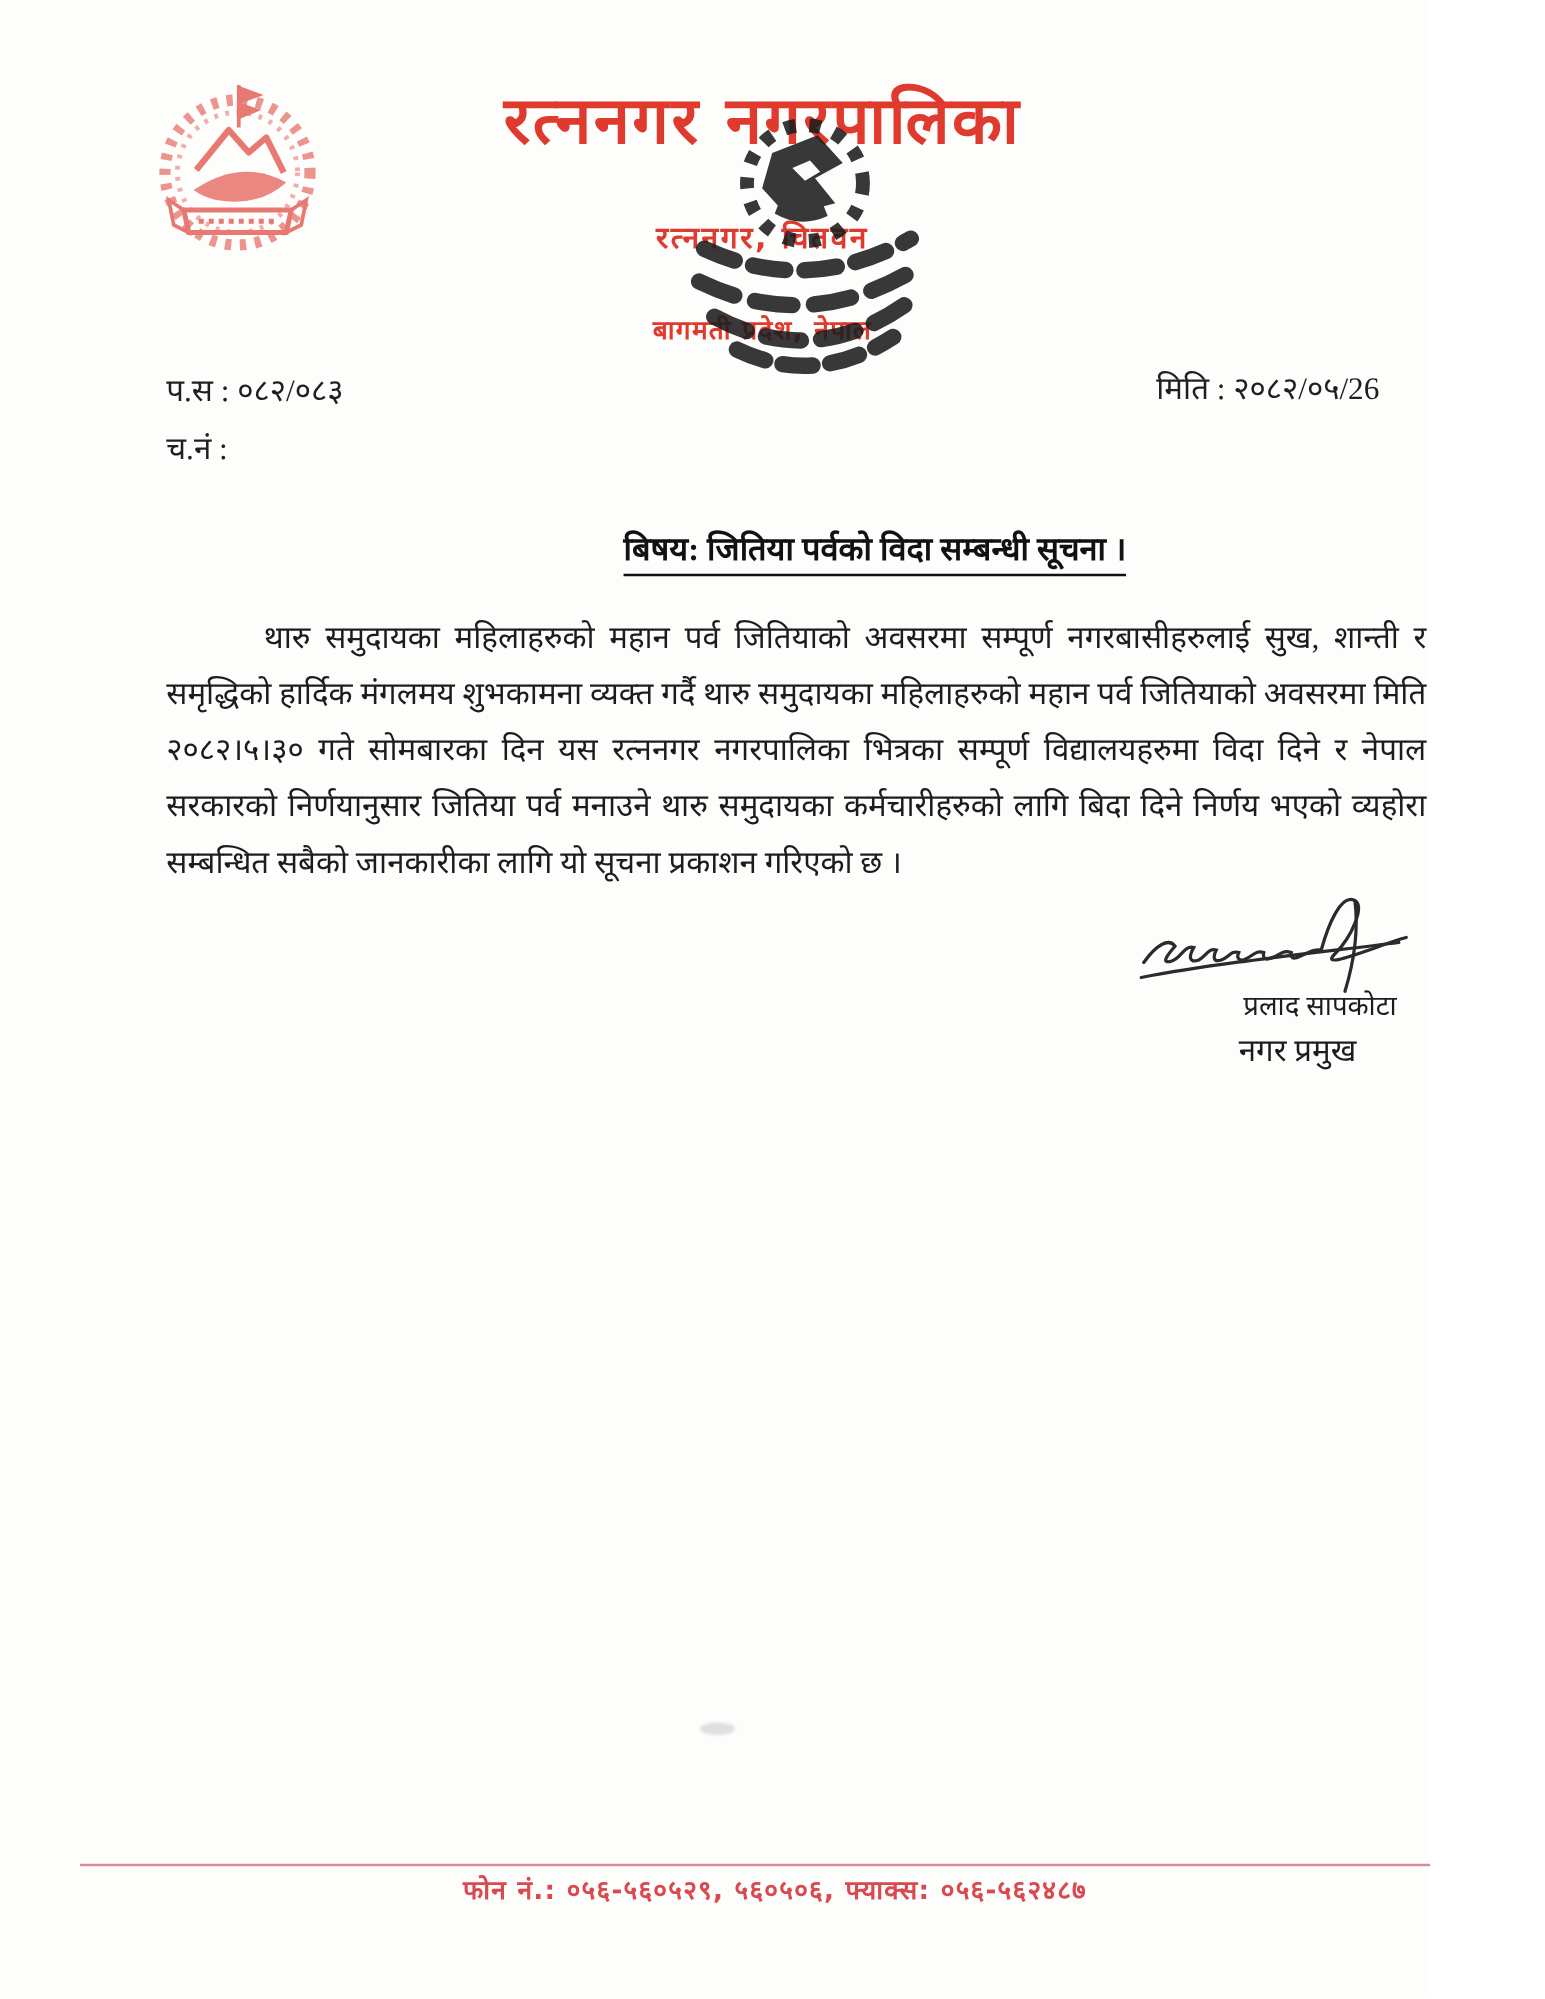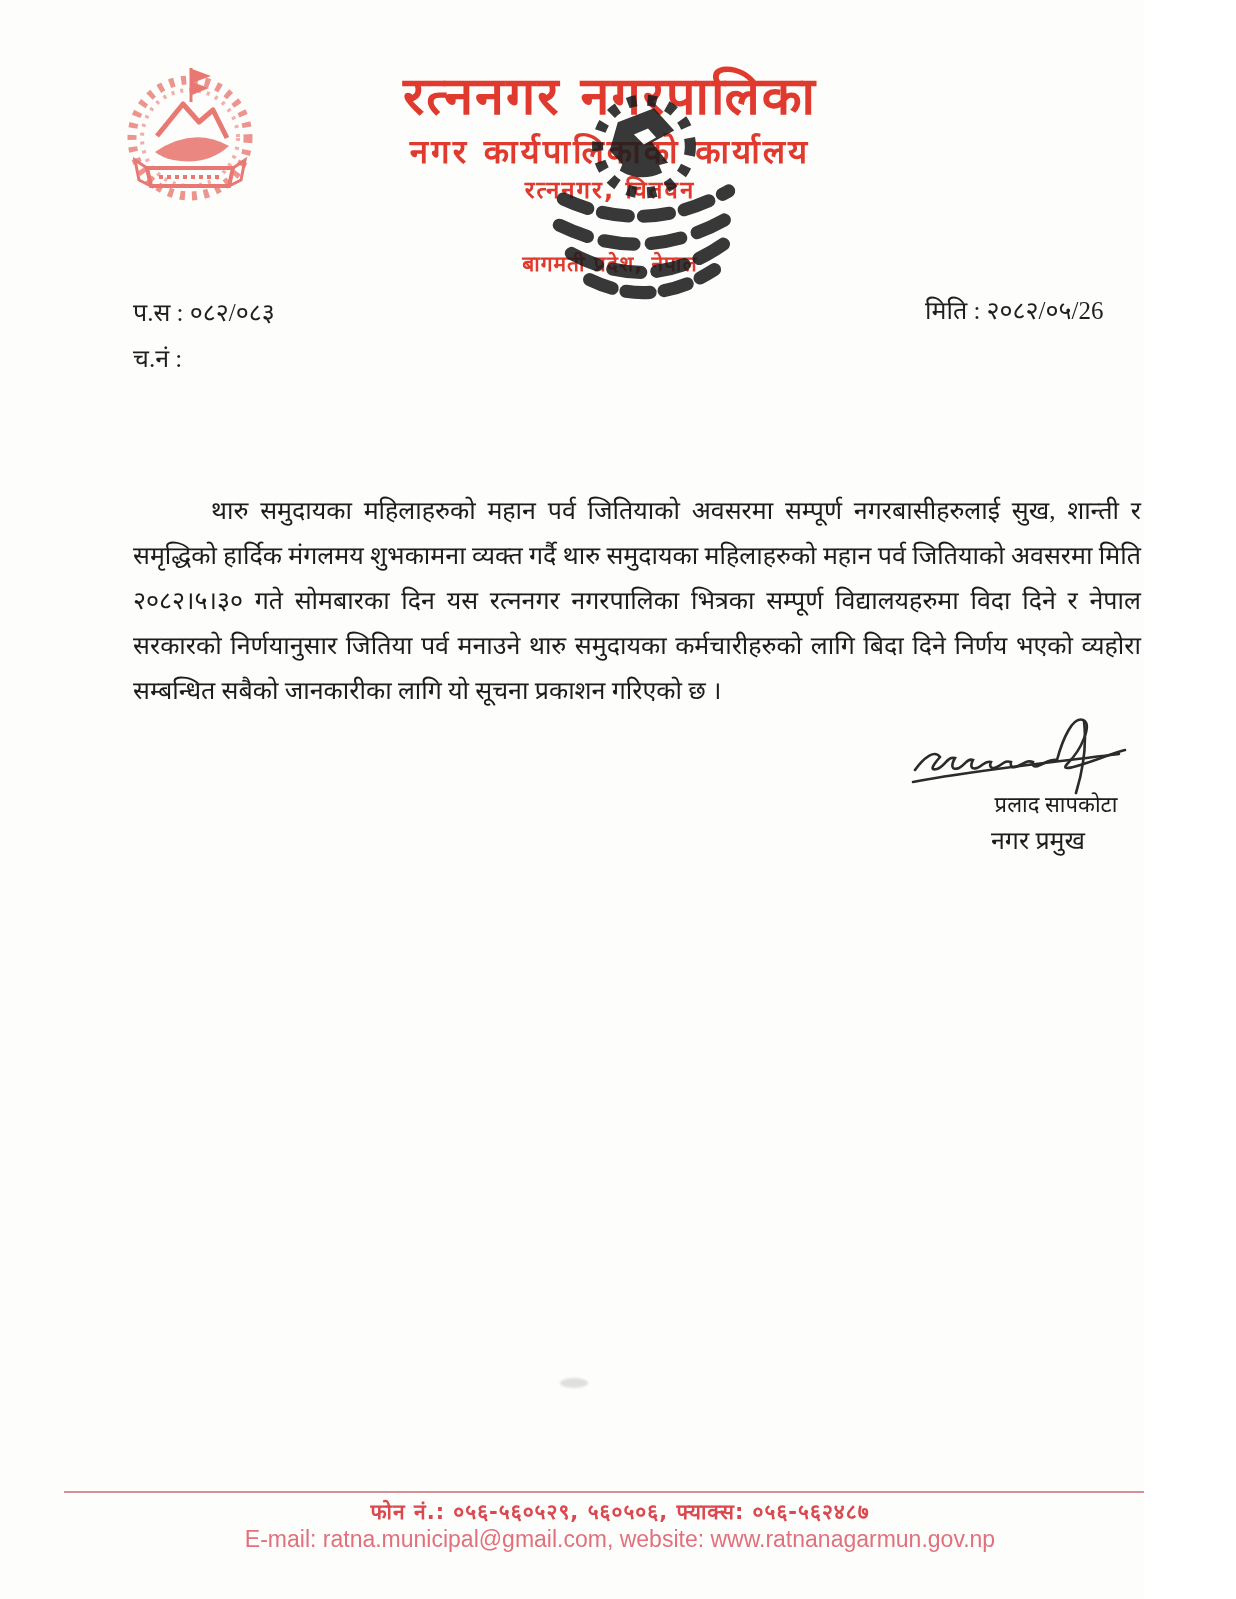--- a/index.html
+++ b/index.html
@@ -68,21 +68,20 @@
 
       <path d="M40,96 Q78,70 114,90 Q92,110 58,104 Q46,101 40,96 Z" fill="#e4635a" stroke="none" opacity="0.9"></path>
 
       <path d="M32,112 L118,112 L114,130 L36,130 Z" stroke-width="4"></path>
       <path d="M32,112 L20,104 L24,124 L36,130 Z M118,112 L130,104 L126,124 L114,130 Z" stroke-width="3"></path>
       <line x1="44" y1="121" x2="106" y2="121" stroke-width="4" stroke-dasharray="4 4"></line>
     </g>
   </svg>
 
   <div class="hdr-line hdr-org">रत्ननगर नगरपालिका</div>
-  <div class="hdr-line hdr-office">नगर कार्यपालिकाको कार्यालय</div>
   <div class="hdr-line hdr-address">रत्ननगर, चितवन</div>
   <div class="hdr-line hdr-province">बागमती प्रदेश, नेपाल</div>
 
   <svg class="stamp" viewBox="0 0 240 220" aria-hidden="true">
     <g fill="#1d1d1d" stroke="#1d1d1d">
       <circle cx="118" cy="56" r="46" fill="none" stroke-width="11" stroke-dasharray="9 11"></circle>
       <path d="M92,32 L128,18 L148,40 L126,52 L142,72 L104,82 L84,60 Z" stroke="none"></path>
       <path d="M108,44 l14,-6 8,9 -12,7 z" fill="#fdfdfc" stroke="none"></path>
       <path d="M98,70 q18,10 34,2 l4,10 q-22,10 -42,-2 z" stroke="none"></path>
       <g fill="none" stroke-width="13" stroke-linecap="round">
@@ -91,33 +90,33 @@
         <path d="M46,162 Q124,204 198,152" stroke-dasharray="28 16"></path>
         <path d="M64,188 Q126,218 188,178" stroke-dasharray="24 14"></path>
       </g>
     </g>
   </svg>
 
   <div class="meta ref-no">प.स : ०८२/०८३</div>
   <div class="meta date">मिति : २०८२/०५/26</div>
   <div class="meta serial-no">च.नं :</div>
 
+  <div class="subject">बिषय: जितिया पर्वको विदा सम्बन्धी सूचना ।</div>
 
   <div class="body-par">थारु समुदायका महिलाहरुको महान पर्व जितियाको अवसरमा सम्पूर्ण नगरबासीहरुलाई सुख, शान्ती र समृद्धिको हार्दिक मंगलमय शुभकामना व्यक्त गर्दै थारु समुदायका महिलाहरुको महान पर्व जितियाको अवसरमा मिति २०८२।५।३० गते सोमबारका दिन यस रत्ननगर नगरपालिका भित्रका सम्पूर्ण विद्यालयहरुमा विदा दिने र नेपाल सरकारको निर्णयानुसार जितिया पर्व मनाउने थारु समुदायका कर्मचारीहरुको लागि बिदा दिने निर्णय भएको व्यहोरा सम्बन्धित सबैको जानकारीका लागि यो सूचना प्रकाशन गरिएको छ ।</div>
 
   <svg class="sig-svg" viewBox="0 0 228 88" aria-hidden="true">
     <g fill="none" stroke="#2b2b2b" stroke-width="2.6" stroke-linecap="round">
       <path d="M10,62 C20,48 30,42 35,49 C28,57 24,63 32,61 C40,59 42,48 50,50 C46,57 46,63 54,60 C60,57 62,50 68,52 C65,58 66,62 72,60 C78,58 80,52 86,54 C84,58 86,62 92,59 C98,56 100,52 106,54 C105,58 107,61 113,58 C120,55 122,52 128,54 C127,58 129,60 135,57 C142,54 146,51 152,52"></path>
       <path d="M152,52 C158,30 168,8 178,12 C188,16 176,42 163,55 C154,64 168,60 196,50 C204,47 212,44 220,42"></path>
       <path d="M179,13 C182,38 178,62 171,85"></path>
       <path d="M8,74 C70,62 150,54 214,46"></path>
     </g>
   </svg>
   <div class="sig-name">प्रलाद सापकोटा</div>
   <div class="sig-role">नगर प्रमुख</div>
 
   <div class="smudge"></div>
 
   <div class="footer-rule"></div>
   <div class="footer-phone">फोन नं.: ०५६-५६०५२९, ५६०५०६, फ्याक्स: ०५६-५६२४८७</div>
-  <div class="footer-email">E-mail: ratna.municipal@gmail.com, website: www.ratnanagarmun.gov.np</div>
 
 </div>
 
 </body></html>

